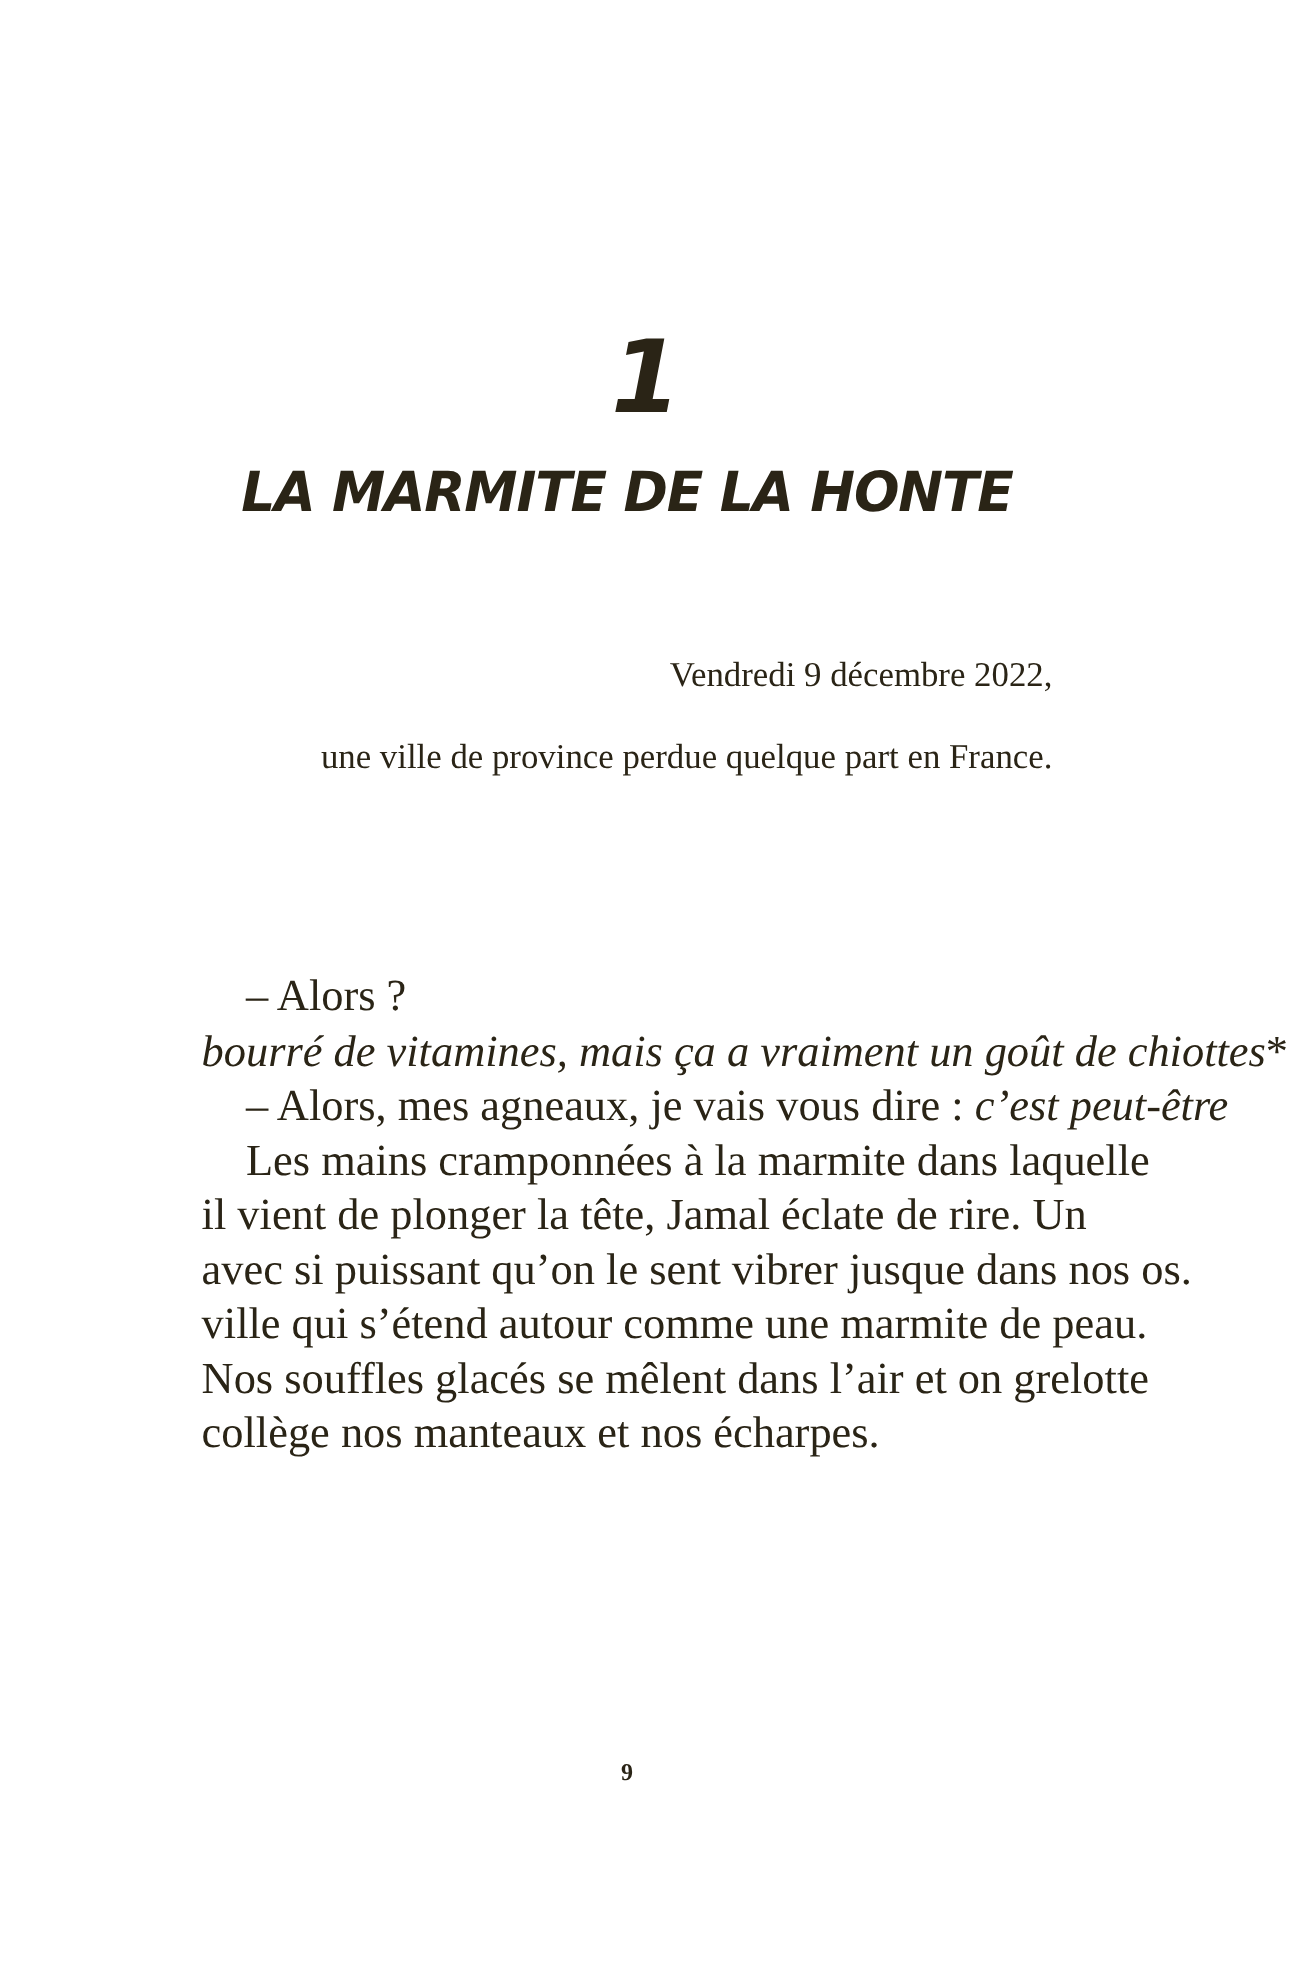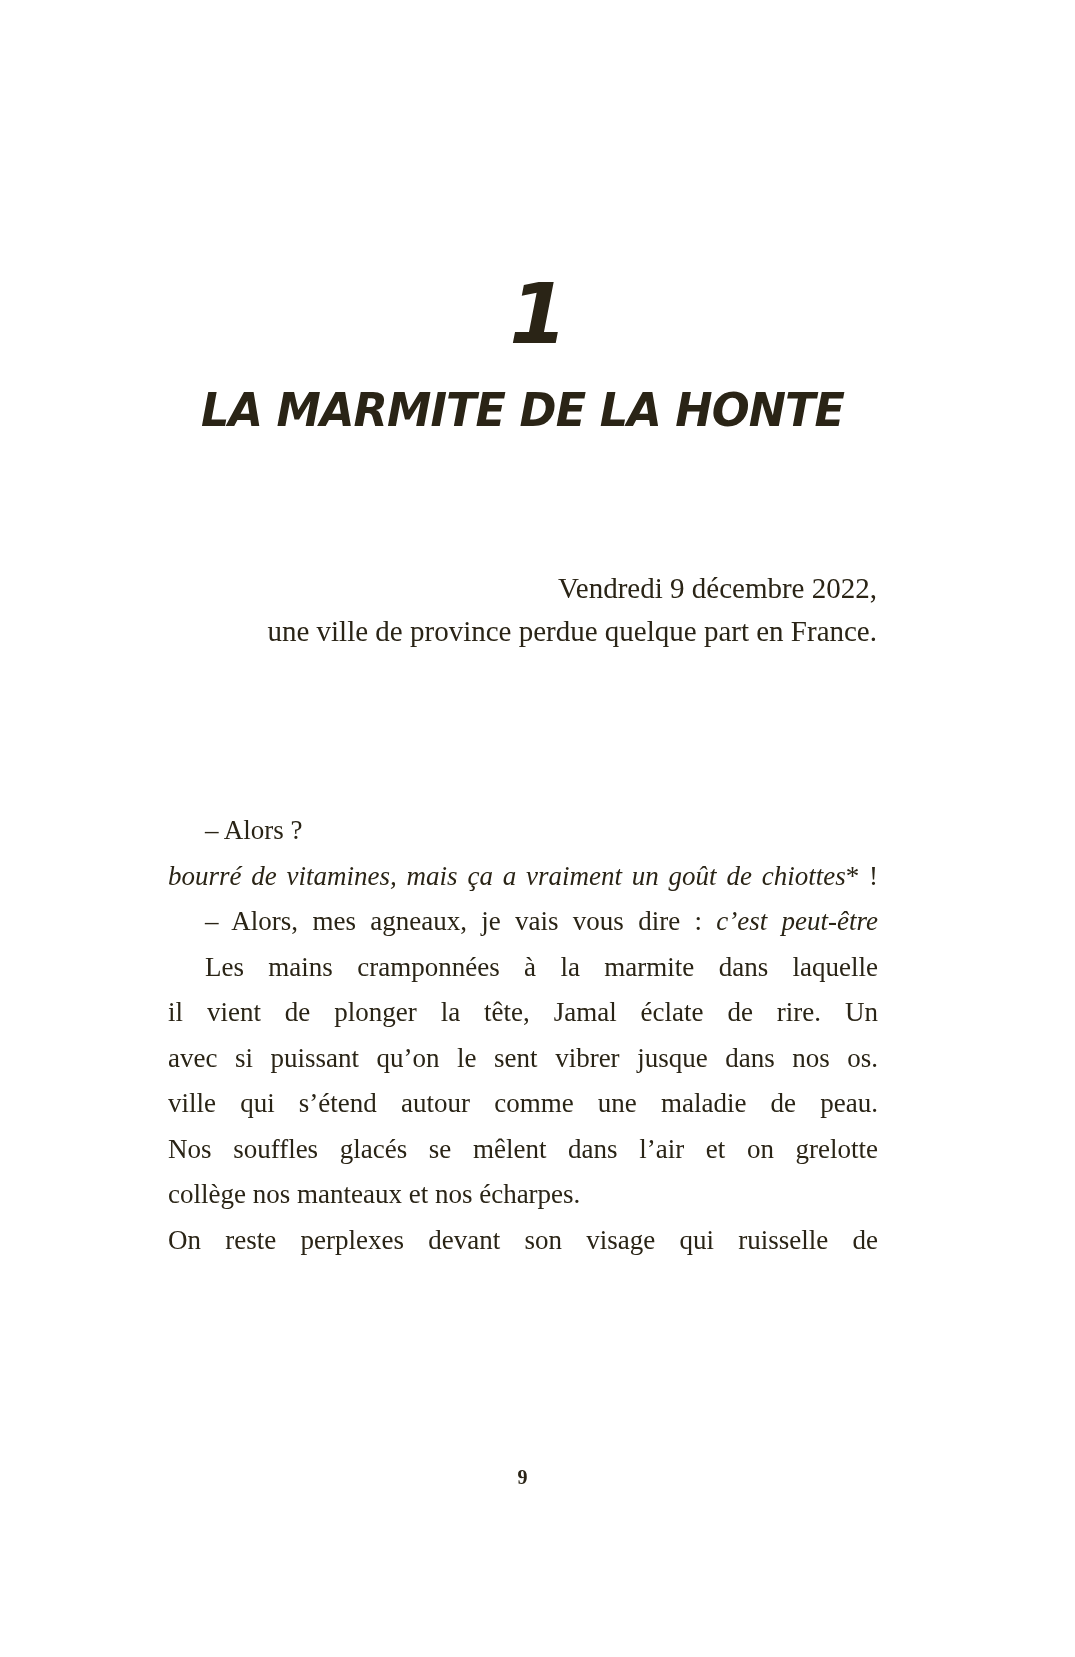--- a/index.html
+++ b/index.html
@@ -11,25 +11,25 @@
   }
   .chapter-title {
     position: absolute; left: 0; width: 1045px; top: 387px; text-align: center;
     font-family: "DejaVu Sans", sans-serif; font-weight: bold; font-style: italic;
     font-size: 46px; line-height: 1; letter-spacing: -1px; transform: scaleX(0.97);
   }
   .dateline {
     position: absolute; right: 198px; text-align: right;
     font-family: "Liberation Serif", serif; font-size: 29px; line-height: 46px;
   }
-  .dateline.l1 { top: 565px; margin-left: 37px; }
+  .dateline.l1 { top: 540px; margin-left: 37px; }
   .dateline.l2 { top: 608px; }
   .body-text {
     position: absolute; left: 168px; width: 710px; top: 808px;
-    font-family: "Liberation Serif", serif; font-size: 27px; line-height: 45.5px;
+    font-family: "Liberation Serif", serif; font-size: 37px; line-height: 45.5px;
   }
   .line { display: block; white-space: nowrap; text-align: justify; text-align-last: justify; height: 45.5px; }
   .line.last { text-align-last: left; }
   .indent { padding-left: 37px; }
   .it { font-style: italic; }
   .page-number {
     position: absolute; left: 0; width: 1045px; top: 1466px; text-align: center;
     font-family: "Liberation Serif", serif; font-weight: bold; font-size: 20px;
   }
 </style>
@@ -42,19 +42,18 @@
 <div class="dateline l1">Vendredi 9 décembre 2022,</div>
 <div class="dateline l2">une ville de province perdue quelque part en France.</div>
 
 <div class="body-text">
   <span class="line indent last"><span>– Alors ?</span></span>
   <span class="line"><span class="it">bourré de vitamines, mais ça a vraiment un goût de chiottes</span><span>* !</span></span>
   <span class="line indent"><span>– Alors, mes agneaux, je vais vous dire : </span><span class="it">c’est peut-être</span></span>
   <span class="line indent">Les mains cramponnées à la marmite dans laquelle</span>
   <span class="line">il vient de plonger la tête, Jamal éclate de rire. Un</span>
   <span class="line">avec si puissant qu’on le sent vibrer jusque dans nos os.</span>
-  <span class="line">ville qui s’étend autour comme une maladie de peau.</span>
+  <span class="line">ville qui s’étend autour comme une marmite de peau.</span>
   <span class="line">Nos souffles glacés se mêlent dans l’air et on grelotte</span>
   <span class="line last">collège nos manteaux et nos écharpes.</span>
-  <span class="line">On reste perplexes devant son visage qui ruisselle de</span>
 </div>
 
 <div class="page-number">9</div>
 
 </body></html>

